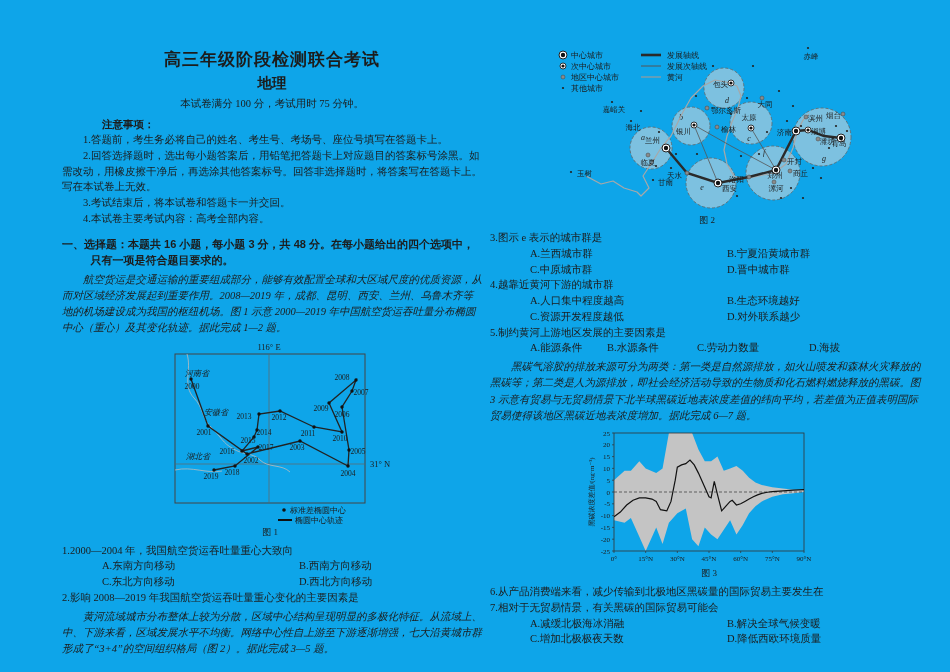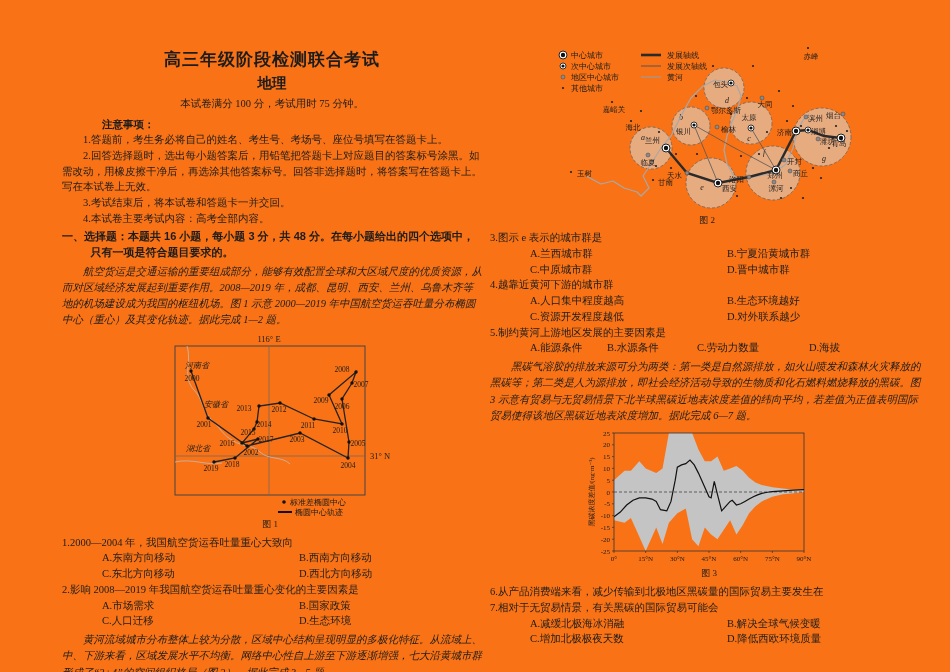--- a/index.html
+++ b/index.html
@@ -1,25 +1,25 @@
 <!DOCTYPE html>
 <html><head>
 <meta charset="utf-8">
 <style>
   html,body{margin:0;padding:0;background:#fff;}
   body{width:950px;height:672px;font-family:"Liberation Serif","DejaVu Serif",serif;color:#1c1c1c;}
-  .page{position:relative;width:950px;height:672px;overflow:hidden;background:#f97316;}
+  .page{position:relative;width:950px;height:672px;overflow:hidden;background:#0ea5e9;}
   .col-left{position:absolute;left:62px;top:48px;width:420px;}
   .col-right{position:absolute;left:490px;top:36px;width:434px;}
   .title{text-align:center;font-weight:bold;font-size:17px;font-family:"Liberation Sans","DejaVu Sans",sans-serif;letter-spacing:1px;}
   .subject{text-align:center;font-weight:bold;font-size:14.5px;font-family:"Liberation Sans","DejaVu Sans",sans-serif;margin-top:3px;}
   .exam-info{text-align:center;font-size:10.5px;margin-top:4px;}
   .notes-title{font-weight:bold;font-size:10.5px;font-family:"Liberation Sans","DejaVu Sans",sans-serif;margin-top:7px;margin-left:40px;}
   .note{font-size:10.5px;line-height:1.5;text-indent:2em;margin:0;}
-  .section-heading{font-weight:bold;font-size:11px;font-family:"Liberation Sans","DejaVu Sans",sans-serif;line-height:1.5;margin-top:1px;padding-left:2.6em;text-indent:-2.6em;}
+  .section-heading{font-weight:bold;font-size:11px;font-family:"Liberation Sans","DejaVu Sans",sans-serif;line-height:1.5;margin-top:9px;padding-left:2.6em;text-indent:-2.6em;}
   .passage{font-style:italic;font-size:10.5px;line-height:1.55;text-indent:2em;margin:3px 0 2px 0;}
   .question{font-size:10.5px;line-height:1.5;margin:0;}
   .q-stem{margin:0;}
   .options{padding-left:40px;display:grid;}
   .options.cols2{grid-template-columns:197px auto;}
   .options.cols4{grid-template-columns:77px 90px 112px auto;}
   .opt{white-space:nowrap;}
   figure{margin:0;text-align:center;}
   #figure1{margin:3px 0 1px 0;}
   #figure2{margin:0;}
@@ -108,26 +108,20 @@
           <div class="q-stem">1.2000—2004 年，我国航空货运吞吐量重心大致向</div>
           <div class="options cols2">
             <span class="opt">A.东南方向移动</span>
             <span class="opt">B.西南方向移动</span>
             <span class="opt">C.东北方向移动</span>
             <span class="opt">D.西北方向移动</span>
           </div>
         </div>
         <div class="question">
           <div class="q-stem">2.影响 2008—2019 年我国航空货运吞吐量重心变化的主要因素是</div>
-          <div class="options cols2">
-            <span class="opt">A.市场需求</span>
-            <span class="opt">B.国家政策</span>
-            <span class="opt">C.人口迁移</span>
-            <span class="opt">D.生态环境</span>
-          </div>
         </div>
       </div>
     <p class="passage">黄河流域城市分布整体上较为分散，区域中心结构呈现明显的多极化特征。从流域上、中、下游来看，区域发展水平不均衡。网络中心性自上游至下游逐渐增强，七大沿黄城市群形成了“3+4”的空间组织格局（图 2）。据此完成 3—5 题。</p>
   </div>
 
   <div class="col-right">
     <figure id="figure2"><svg viewBox="0 0 432 190" width="432" height="190">
           <g>
             <circle cx="72" cy="19" r="4" fill="#fff" stroke="#222" stroke-width="1"></circle>
             <circle cx="72" cy="19" r="2.2" fill="#111"></circle>

